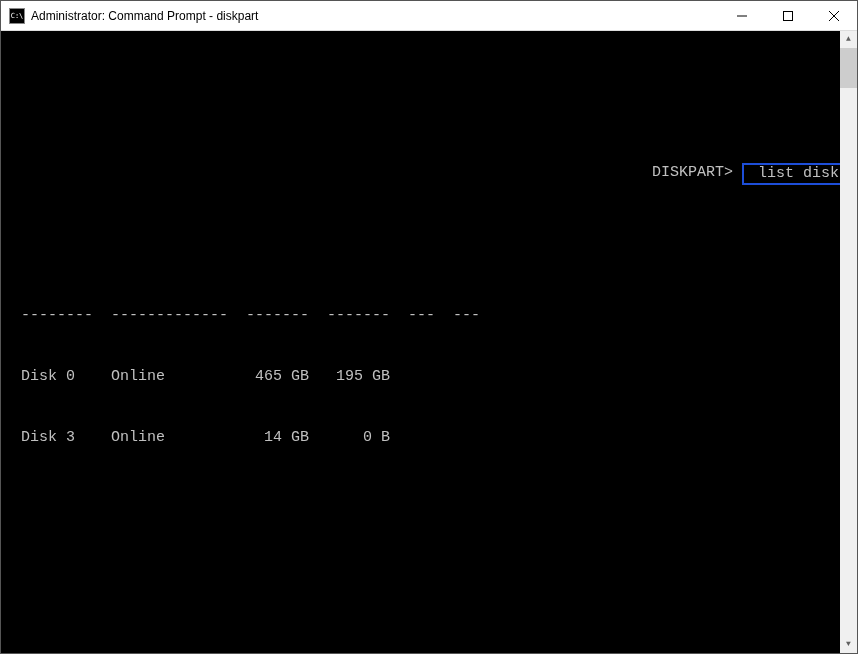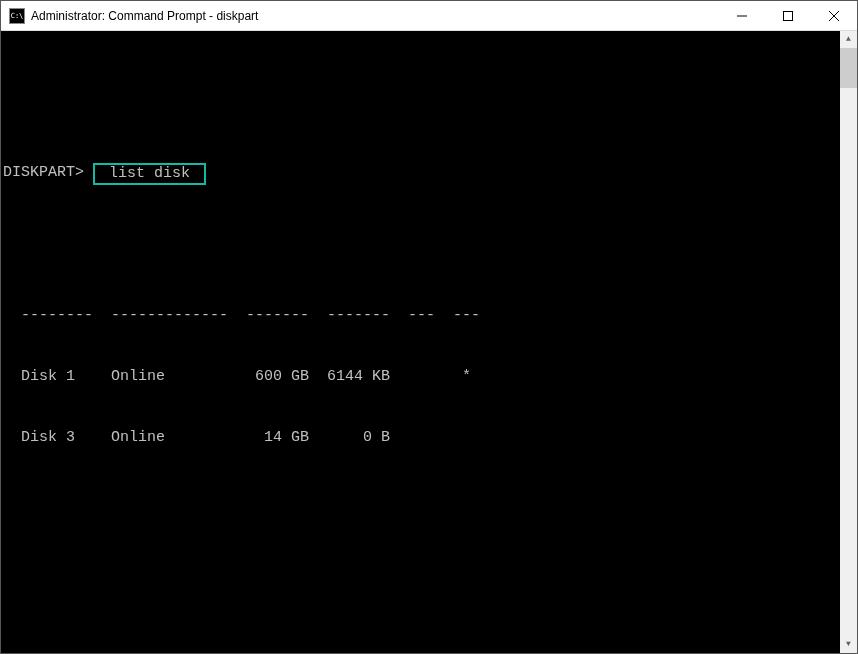--- a/index.html
+++ b/index.html
@@ -105,23 +105,24 @@
       width: 17px;
       height: 40px;
       background: #cdcdcd;
     }
     .line {
       display: block;
     }
     .prompt-row {
       display: flex;
       align-items: flex-start;
+      justify-content: flex-end;
     }
     .highlight {
-      border: 2px solid #14b8a6;
+      border: 2px solid #1d4ed8;
       padding: 0 14px;
       display: inline-block;
       line-height: 1.2;
     }
     .blank {
       height: 1.35em;
     }
   </style>
 </head>
 <body>
@@ -150,21 +151,21 @@
     </div>
   </div>
 
   <div class="terminal">
     <div class="blank"></div>
 
     <div class="prompt-row"><span>DISKPART&gt;</span><span> </span><span class="highlight">list disk</span></div>
 
     <div class="blank"></div>
     <div class="line">  --------  -------------  -------  -------  ---  ---</div>
-    <div class="line">  Disk 1    Online          600 GB  6144 KB        *</div>
+    <div class="line">  Disk 0    Online          465 GB   195 GB</div>
     <div class="line">  Disk 3    Online           14 GB      0 B</div>
     
 
     
     
     
     
 
     
     

